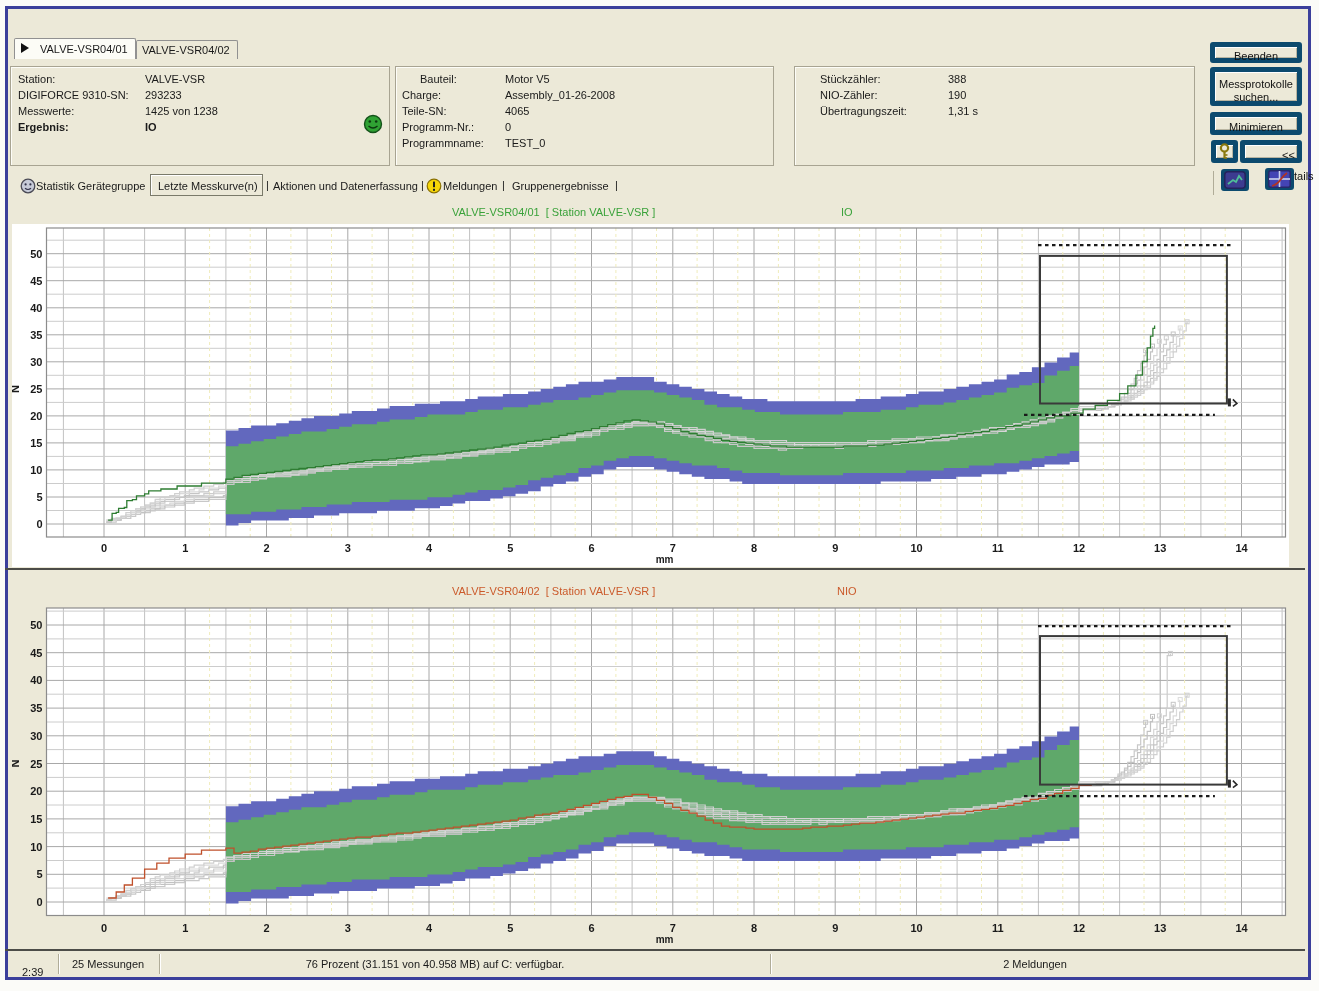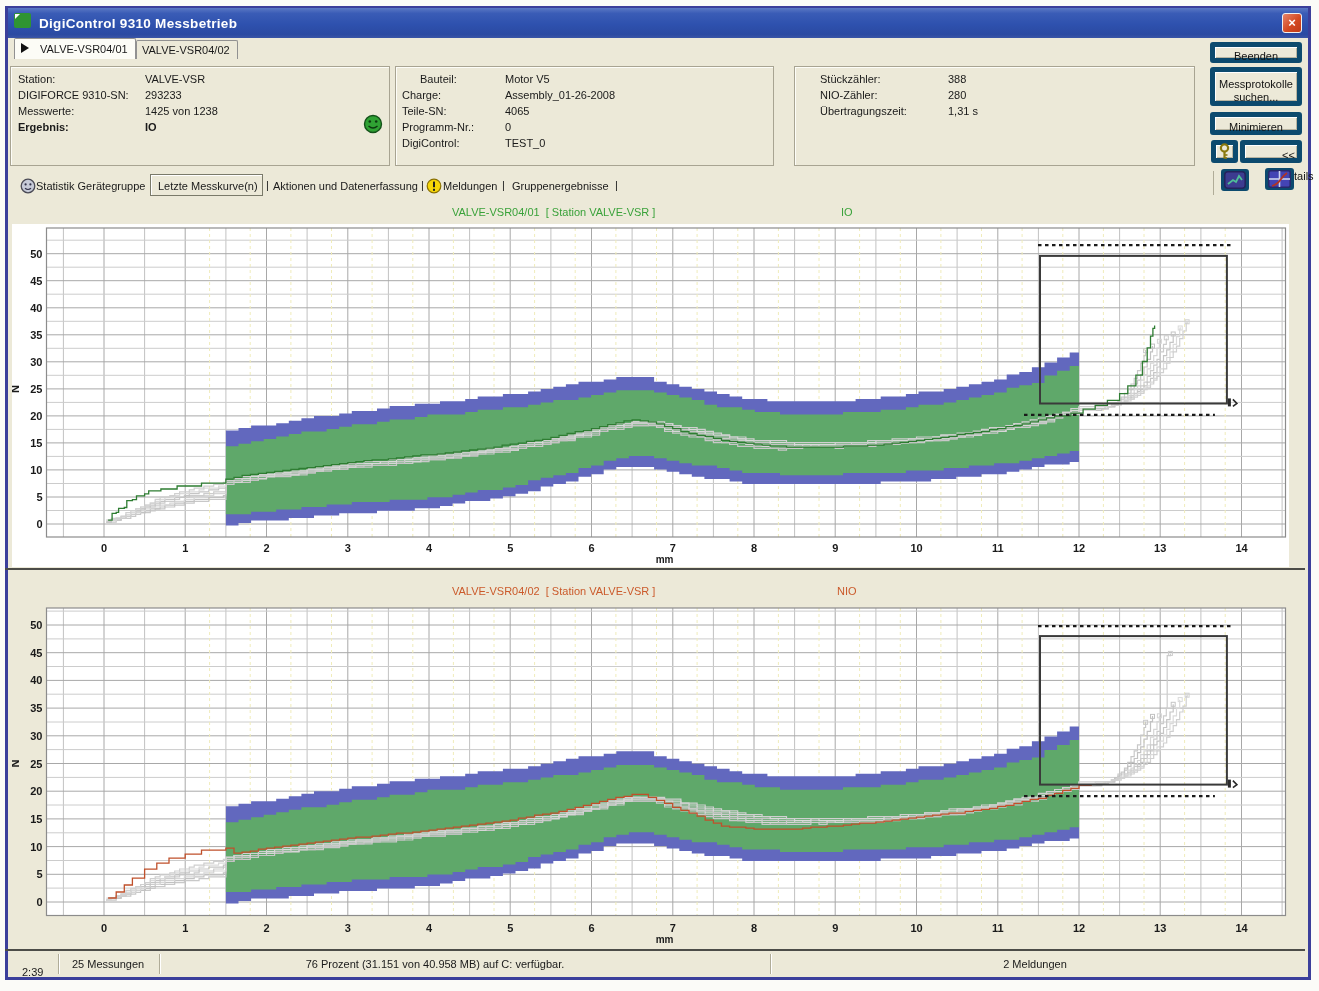--- a/index.html
+++ b/index.html
@@ -16,25 +16,20 @@
   .panel{position:absolute;background:#ece9d8;border:1px solid #a8a492;box-shadow:inset 1px 1px 0 #fdfdf8;}
   .lbl{position:absolute;font-size:11px;color:#1a1a1a;white-space:nowrap;}
   .btn{position:absolute;background:#ece9d8;border:5px solid #0c4a6e;border-radius:3px;
        box-shadow:inset 1px 1px 0 #ffffff, inset -1px -1px 0 #b9b5a1;
        font-size:11px;color:#111;text-align:center;}
 </style>
 </head>
 <body>
 <div class="win">
 
-  <div class="tbar">
-    <div class="ticon"></div>
-    <div class="ttext">DigiControl 9310 Messbetrieb</div>
-    <div class="xbtn">×</div>
-  </div>
 
   <div class="abs" style="left:9px;top:32px;width:122px;height:21px;background:#fcfcf6;border:1px solid #919191;border-bottom:none;border-radius:2px 2px 0 0;"></div>
   <div class="abs" style="left:131px;top:34px;width:102px;height:19px;background:#ece9d8;border:1px solid #919191;border-bottom:none;border-radius:2px 2px 0 0;"></div>
   <div class="abs" style="left:16px;top:37px;width:0;height:0;border-left:8px solid #111;border-top:5.5px solid transparent;border-bottom:5.5px solid transparent;"></div>
   <div class="lbl" style="left:35px;top:37px;">VALVE-VSR04/01</div>
   <div class="lbl" style="left:137px;top:38px;">VALVE-VSR04/02</div>
 
   <div class="panel" style="left:5px;top:60px;width:380px;height:100px;"></div>
   <div class="panel" style="left:390px;top:60px;width:379px;height:100px;"></div>
   <div class="panel" style="left:789px;top:60px;width:401px;height:100px;"></div>
@@ -56,27 +51,27 @@
   </svg>
 
   <div class="lbl" style="left:379px;top:67px;padding-left:36px;">Bauteil:</div>
   <div class="lbl" style="left:500px;top:67px;">Motor V5</div>
   <div class="lbl" style="left:397px;top:83px;">Charge:</div>
   <div class="lbl" style="left:500px;top:83px;">Assembly_01-26-2008</div>
   <div class="lbl" style="left:397px;top:99px;">Teile-SN:</div>
   <div class="lbl" style="left:500px;top:99px;">4065</div>
   <div class="lbl" style="left:397px;top:115px;">Programm-Nr.:</div>
   <div class="lbl" style="left:500px;top:115px;">0</div>
-  <div class="lbl" style="left:397px;top:131px;">DigiControl:</div>
+  <div class="lbl" style="left:397px;top:131px;">Programmname:</div>
   <div class="lbl" style="left:500px;top:131px;">TEST_0</div>
 
   <div class="lbl" style="left:815px;top:67px;">Stückzähler:</div>
   <div class="lbl" style="left:943px;top:67px;">388</div>
   <div class="lbl" style="left:815px;top:83px;">NIO-Zähler:</div>
-  <div class="lbl" style="left:943px;top:83px;">280</div>
+  <div class="lbl" style="left:943px;top:83px;">190</div>
   <div class="lbl" style="left:815px;top:99px;">Übertragungszeit:</div>
   <div class="lbl" style="left:943px;top:99px;">1,31 s</div>
 
   <div class="btn" style="left:1205px;top:36px;width:92px;height:21px;line-height:19px;">Beenden</div>
   <div class="btn" style="left:1205px;top:61px;width:92px;height:39px;line-height:13px;padding-top:6px;">Messprotokolle<br>suchen...</div>
   <div class="btn" style="left:1205px;top:106px;width:92px;height:23px;line-height:21px;">Minimieren</div>
   <div class="btn" style="left:1206px;top:134px;width:27px;height:23px;"></div>
   <svg class="abs" style="left:1212px;top:137px;" width="15" height="17">
     <circle cx="7.5" cy="5" r="3.6" fill="none" stroke="#8a7a10" stroke-width="2.2"></circle>
     <line x1="7.5" y1="8.5" x2="7.5" y2="15.5" stroke="#8a7a10" stroke-width="2.2"></line>

